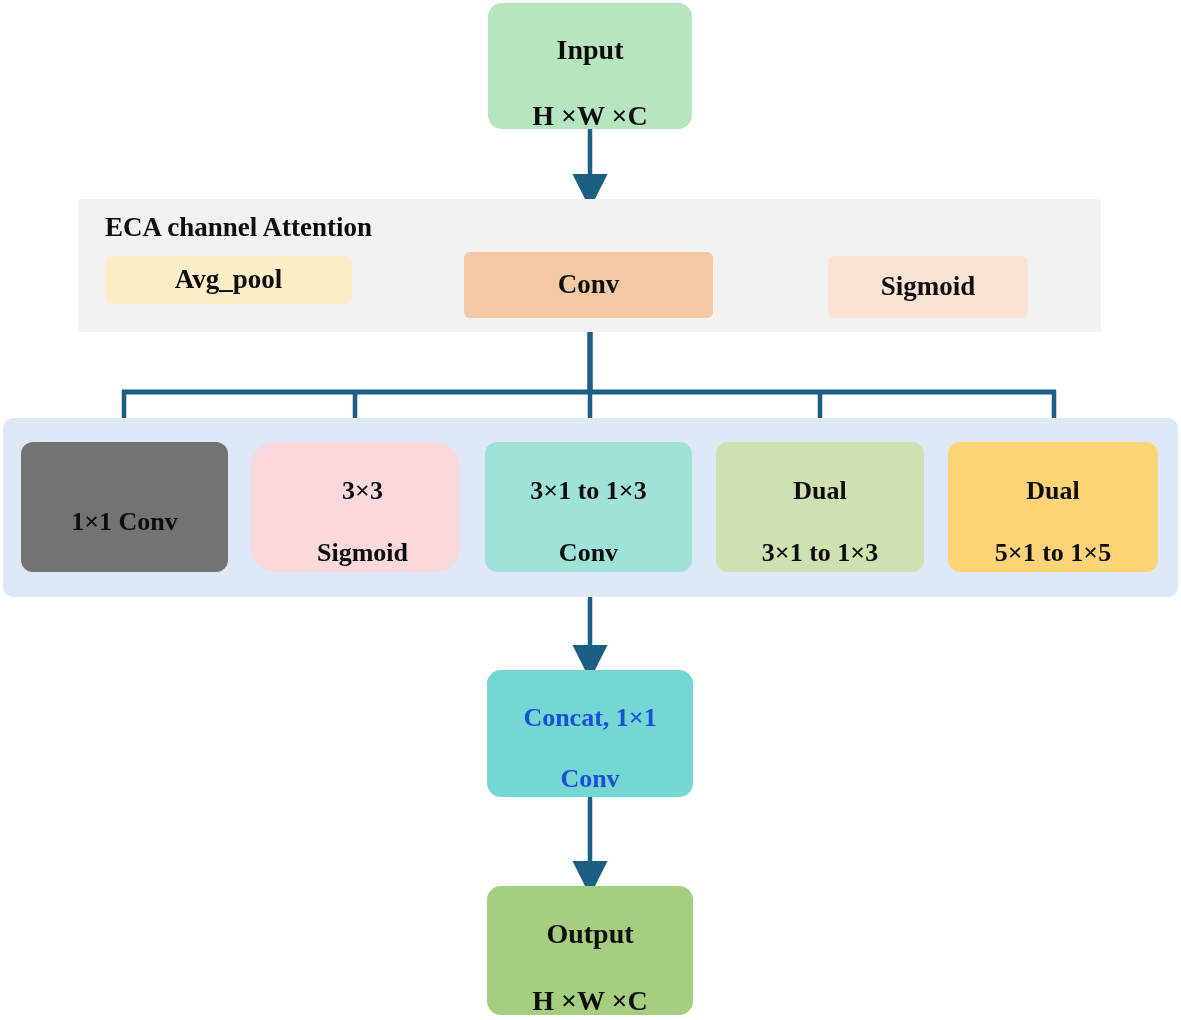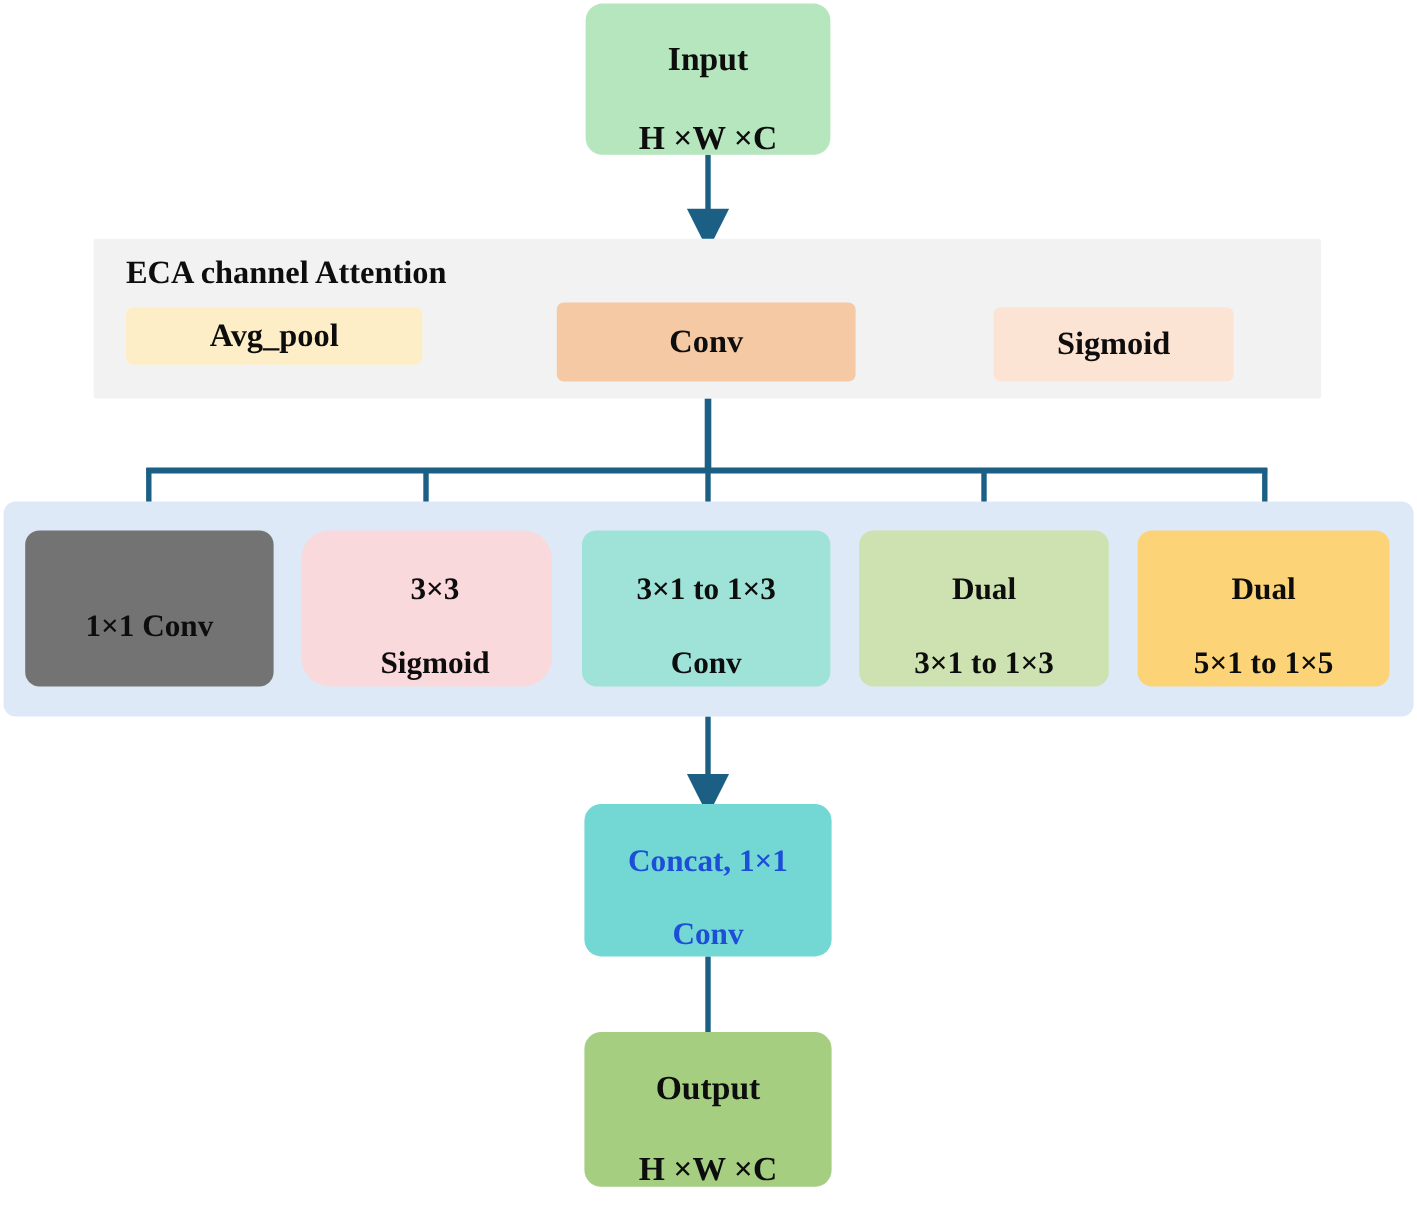--- a/index.html
+++ b/index.html
@@ -150,20 +150,20 @@
     </span>
   </div>
 
   <div class="node" id="concat-node" style="left: 487px; top: 670px; width: 206px; height: 127px; background: rgb(115, 216, 212); border-radius: 14px; font-size: 26px; color: #1d4ed8;">
     <span>
       <span>Concat, 1×1</span><br>
       <span>Conv</span>
     </span>
   </div>
 
-  <div class="node" id="output-node" style="left: 487px; top: 860px; width: 206px; height: 129px; background: rgb(165, 206, 128); border-radius: 14px; font-size: 28px; color: rgb(13, 13, 13);">
+  <div class="node" id="output-node" style="left: 487px; top: 886px; width: 206px; height: 129px; background: rgb(165, 206, 128); border-radius: 14px; font-size: 28px; color: rgb(13, 13, 13);">
     <span>
       <span>Output</span><br>
       <span>H ×W ×C</span>
     </span>
   </div>
 
 </div>
 
 </body></html>

